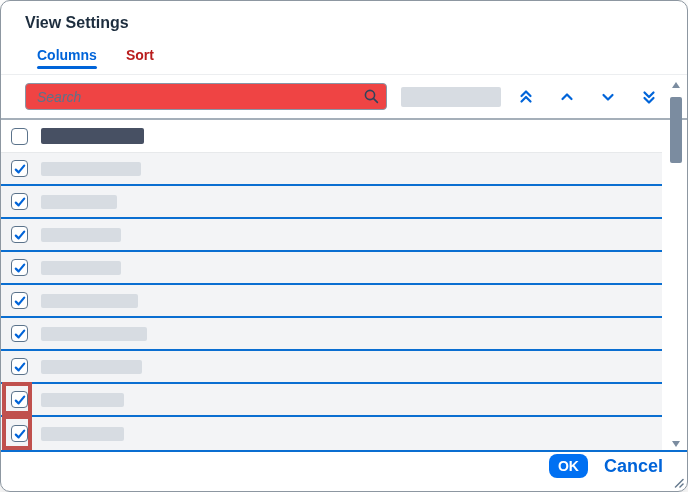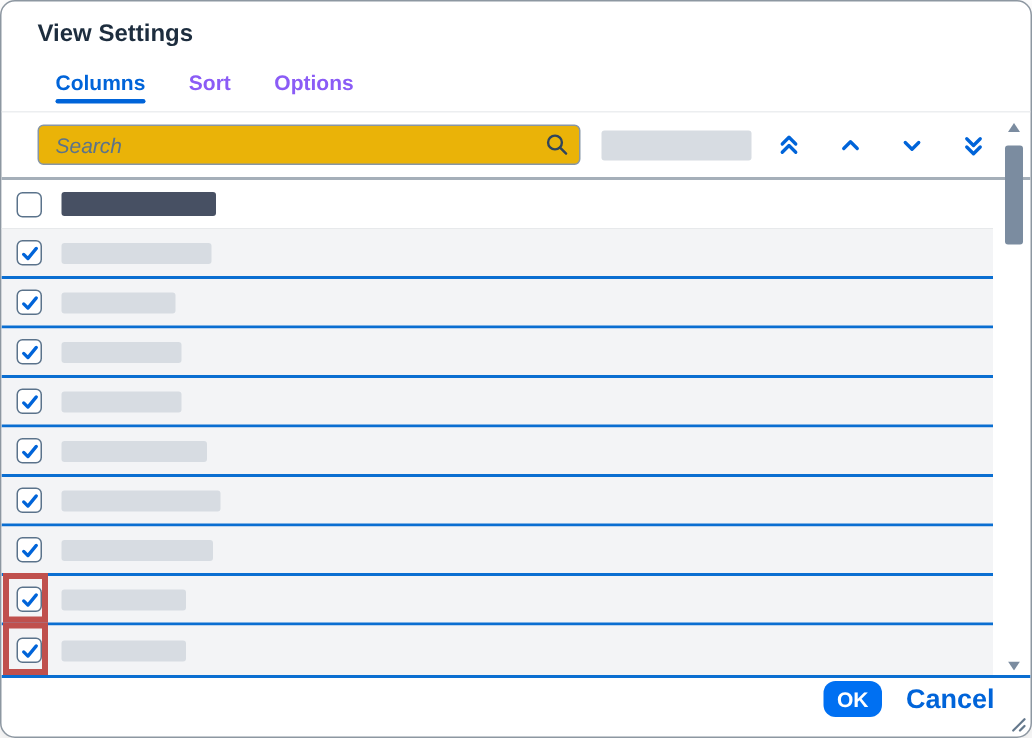--- a/index.html
+++ b/index.html
@@ -12,31 +12,31 @@
     box-shadow:0 6px 16px rgba(0,0,0,.12); }
 
   
   .dlg-header { height:40px; padding:13px 24px 0; }
   .dlg-title { font-size:16px; font-weight:bold; color:#1d2d3e; }
 
   
   .tabstrip { height:34px; display:flex; align-items:flex-start;
     padding-left:36px; border-bottom:1px solid #eceef0; }
   .tab { position:relative; margin-right:29px; padding:6px 0 10px;
-    font-size:14px; font-weight:bold; color:#8b5cf6; cursor:pointer; }
+    font-size:14px; font-weight:bold; color:#b91c1c; cursor:pointer; }
   .tab.active { color:var(--accent-blue); }
   .tab.active::after { content:""; position:absolute; left:0; right:0;
     bottom:4px; height:3px; border-radius:2px; background:var(--accent-blue); }
 
   
   .toolbar { height:43px; display:flex; align-items:center; padding-left:24px; }
   .searchwrap { position:relative; width:362px; height:27px; flex:none; }
   .searchwrap input { width:100%; height:100%; border:1px solid #8796a6;
     border-radius:4px; padding:0 30px 0 11px; font-size:14px; color:#1d2d3e;
-    font-family:inherit; outline:none; background:#eab308; }
+    font-family:inherit; outline:none; background:#ef4444; }
   .searchwrap input::placeholder { font-style:italic; color:#5b738b; opacity:1; }
   .search-icon { position:absolute; right:7px; top:5px; }
   .pill { width:100px; height:20px; margin-left:14px; border-radius:2px;
     background:var(--skeleton-light); flex:none; }
   .icon-btn { width:34px; height:28px; margin-left:7px; border:none;
     background:transparent; display:flex; align-items:center;
     justify-content:center; cursor:pointer; flex:none; }
   .icon-btn:first-of-type { margin-left:8px; }
 
   
@@ -85,23 +85,20 @@
       <div class="dlg-title">View Settings</div>
     </div>
 
     <div class="tabstrip">
       <div class="tab active">
         <span>Columns</span>
       </div>
       <div class="tab">
         <span>Sort</span>
       </div>
-      <div class="tab">
-        <span>Options</span>
-      </div>
     </div>
 
     <div class="toolbar">
       <div class="searchwrap">
         <input type="text" placeholder="Search" style="">
         <svg class="search-icon" width="17" height="17" viewBox="0 0 17 17">
           <circle cx="7" cy="7" r="4.6" fill="none" stroke="#30445c" stroke-width="1.6"></circle>
           <line x1="10.4" y1="10.4" x2="14.4" y2="14.4" stroke="#30445c" stroke-width="1.6" stroke-linecap="round"></line>
         </svg>
       </div>

